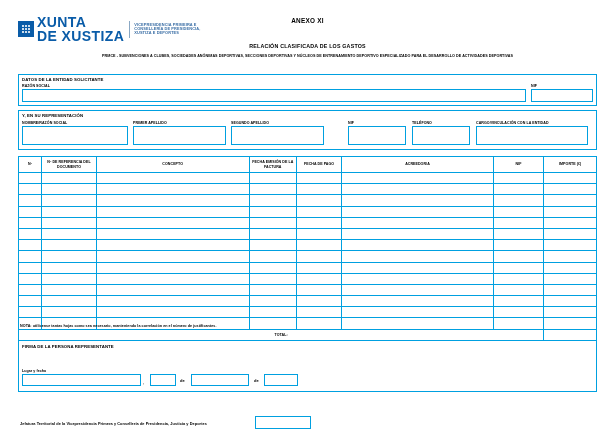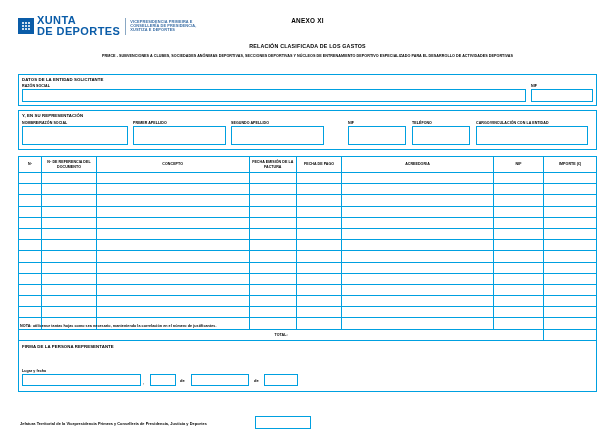--- a/index.html
+++ b/index.html
@@ -15,21 +15,21 @@
   
   .header{position:absolute;left:0;top:0;width:615px;height:66px;}
   .logo{position:absolute;left:18px;top:15px;display:flex;align-items:center;}
   .logo-mark{
     width:16px;height:16px;background:#0a5ca8;
     display:flex;align-items:center;justify-content:center;margin-right:3px;
   }
   .logo-mark svg{display:block;}
   .logo-word{line-height:1.02;}
   .logo-word .l1,.logo-word .l2{
-    font-size:11px;font-weight:bold;color:#0a5ca8;letter-spacing:.4px;
+    font-size:14px;font-weight:bold;color:#0a5ca8;letter-spacing:.4px;
     display:block;
   }
   .logo-sep{
     width:1px;height:17px;background:#8aa8c4;margin:0 4px 0 5px;
   }
   .logo-dept{line-height:1.12;}
   .logo-dept span{
     display:block;font-size:3.9px;font-weight:bold;color:#3a6ea5;
     letter-spacing:.12px;
   }
@@ -114,21 +114,21 @@
               <circle cx="6" cy="6" r="1.1"></circle>
               <circle cx="9" cy="6" r="1.1"></circle>
             <circle cx="3" cy="9" r="1.1"></circle>
               <circle cx="6" cy="9" r="1.1"></circle>
               <circle cx="9" cy="9" r="1.1"></circle>
           </g>
         </svg>
       </div>
       <div class="logo-word">
         <span class="l1">XUNTA</span>
-        <span class="l2">DE DEPORTES</span>
+        <span class="l2">DE XUSTIZA</span>
       </div>
       <div class="logo-sep"></div>
       <div class="logo-dept">
         <span>VICEPRESIDENCIA PRIMEIRA E</span>
         <span>CONSELLERÍA DE PRESIDENCIA,</span>
         <span>XUSTIZA E DEPORTES</span>
       </div>
     </div>
 
     <div class="anexo">ANEXO XI</div>

